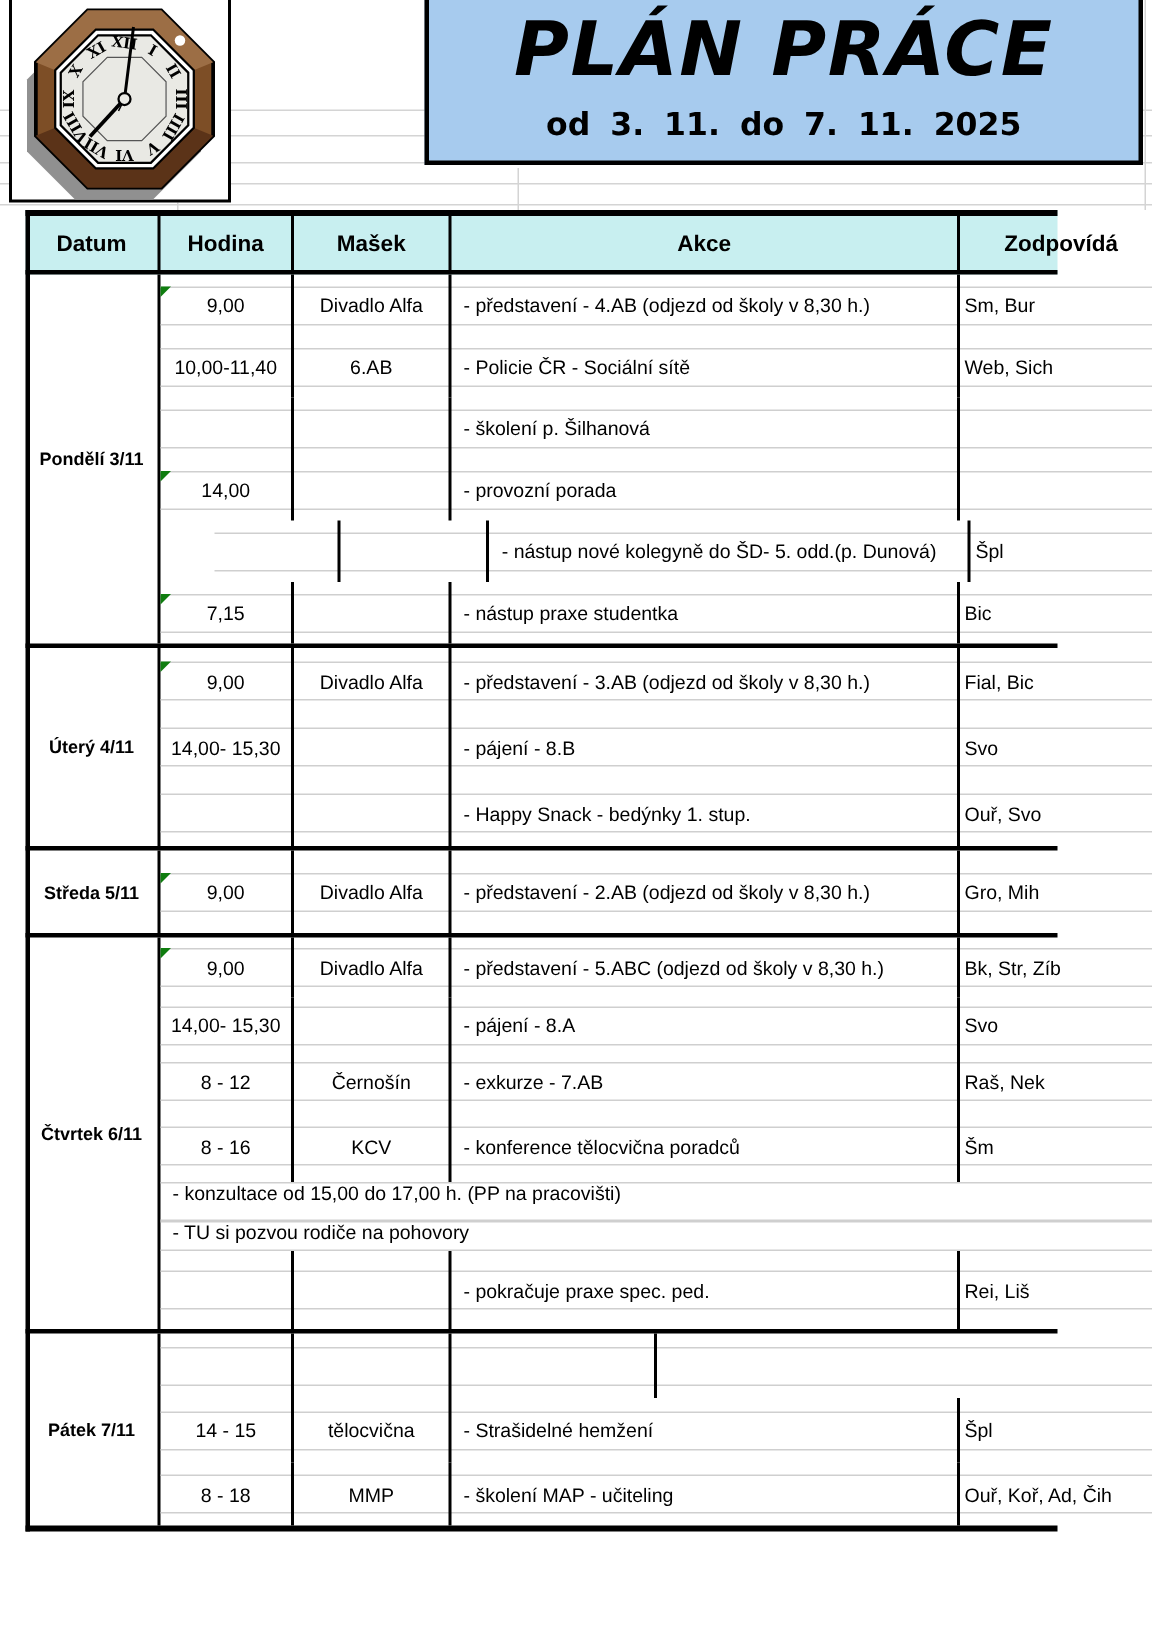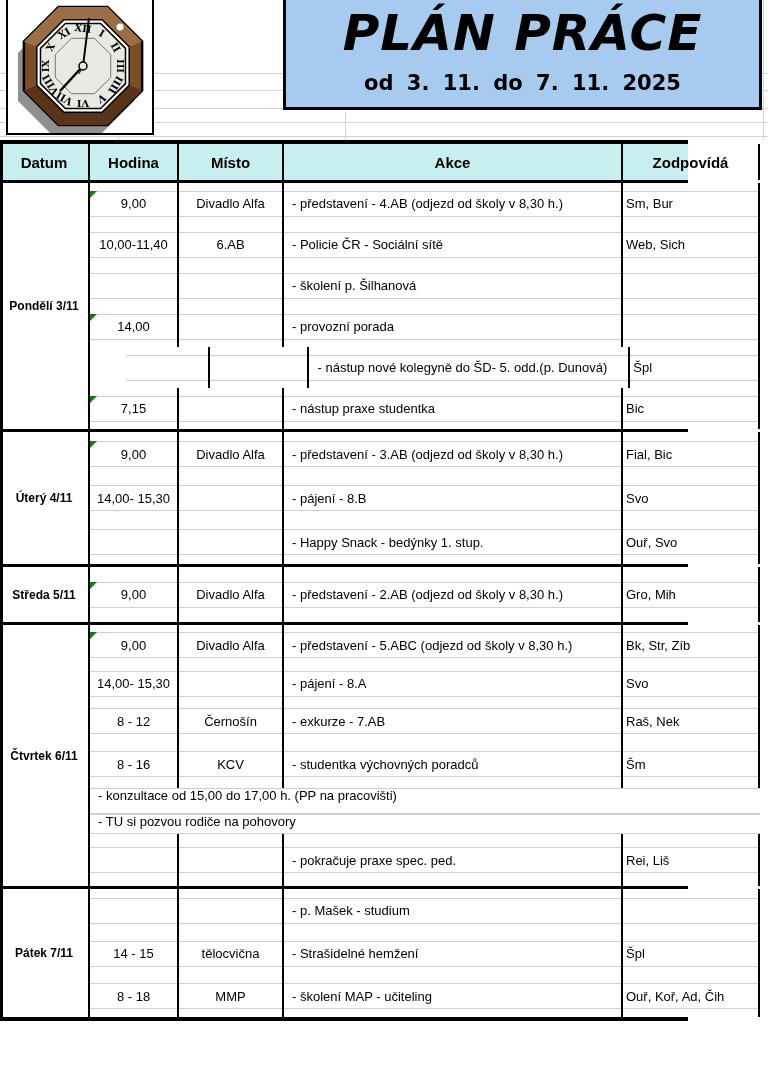--- a/index.html
+++ b/index.html
@@ -16,21 +16,21 @@
   
   .title-box{position:absolute;left:283px;top:-3px;width:479px;height:113px;
              background:var(--title-bg,#a7cbee);border:3px solid #000;box-sizing:border-box;
              display:flex;flex-direction:column;align-items:center;justify-content:flex-start;}
   .title{font-family:"DejaVu Sans",sans-serif;font-style:italic;font-weight:bold;
          font-size:50px;line-height:66px;letter-spacing:1px;white-space:nowrap;}
   .subtitle{font-family:"DejaVu Sans",sans-serif;font-weight:bold;font-size:21px;
             line-height:26px;word-spacing:6px;white-space:nowrap;margin-top:4px;}
 
   
-  .table{position:absolute;left:0;top:140px;width:688px;}
+  .table{position:absolute;left:17px;top:140px;width:688px;}
   .left-border{position:absolute;left:0;top:0;bottom:0;width:3px;background:#000;z-index:5;}
   .thead{display:grid;grid-template-columns:90px 89px 105px 339px 137px;height:43px;
          box-sizing:border-box;border-top:4px solid #000;border-bottom:3px solid #000;
          background:var(--header-bg,#c8eff0);}
   .hc{border-right:2px solid #000;display:flex;align-items:center;justify-content:center;
       font-weight:bold;font-size:15px;box-sizing:border-box;}
   .section{display:grid;grid-template-columns:90px 670px;border-bottom:3px solid #000;
            box-sizing:content-box;}
   .section.last{border-bottom-width:4px;}
   .datum{border-right:2px solid #000;display:flex;align-items:center;justify-content:center;
@@ -99,21 +99,21 @@
 
   <div class="title-box">
     <div class="title">PLÁN PRÁCE</div>
     <div class="subtitle">od 3. 11. do 7. 11. 2025</div>
   </div>
 
   <div class="table">
     <div class="thead">
       <div class="hc">Datum</div>
       <div class="hc">Hodina</div>
-      <div class="hc">Místo</div>
+      <div class="hc">Mašek</div>
       <div class="hc">Akce</div>
       <div class="hc">Zodpovídá</div>
     </div>
     <div id="sections">
         <div class="section" style="border-bottom-width: 3px;">
           <div class="datum">Pondělí 3/11</div>
           <div class="rows">
             <div class="row" style="height: 41px;">
               <div class="hl" style="top: 7.5px;"></div>
               <div class="hl" style="bottom: 7.5px;"></div>
@@ -231,21 +231,21 @@
               <div class="cell c-time">8 - 12</div>
               <div class="cell c-place">Černošín</div>
               <div class="cell c-action">- exkurze - 7.AB</div>
               <div class="cell c-resp">Raš, Nek</div>
             </div>
             <div class="row" style="height: 48px;">
               <div class="hl" style="top: 11px;"></div>
               <div class="hl" style="bottom: 11px;"></div>
               <div class="cell c-time">8 - 16</div>
               <div class="cell c-place">KCV</div>
-              <div class="cell c-action">- studentka výchovných poradců</div>
+              <div class="cell c-action">- konference tělocvična poradců</div>
               <div class="cell c-resp">Šm</div>
             </div>
             <div class="row" style="height: 26px; flex-direction: column;">
               <div class="hl" style="top: 0px;"></div>
               <div class="hl" style="bottom: 0px;"></div>
               <div class="cell c-time"></div>
               <div class="cell c-place"></div>
               <div class="cell c-action ovf">- konzultace od 15,00 do 17,00 h. (PP na pracovišti)</div>
               <div class="cell c-resp"></div>
             </div>
@@ -268,21 +268,20 @@
           </div>
         </div>
         <div class="section last" style="border-bottom-width: 4px;">
           <div class="datum">Pátek 7/11</div>
           <div class="rows">
             <div class="row" style="height: 43px;">
               <div class="hl" style="top: 8.5px;"></div>
               <div class="hl" style="bottom: 8.5px;"></div>
               <div class="cell c-time"></div>
               <div class="cell c-place"></div>
-              <div class="cell c-action">- p. Mašek - studium</div>
               <div class="cell c-resp"></div>
             </div>
             <div class="row" style="height: 43px;">
               <div class="hl" style="top: 8.5px;"></div>
               <div class="hl" style="bottom: 8.5px;"></div>
               <div class="cell c-time">14 - 15</div>
               <div class="cell c-place">tělocvična</div>
               <div class="cell c-action">- Strašidelné hemžení</div>
               <div class="cell c-resp">Špl</div>
             </div>

